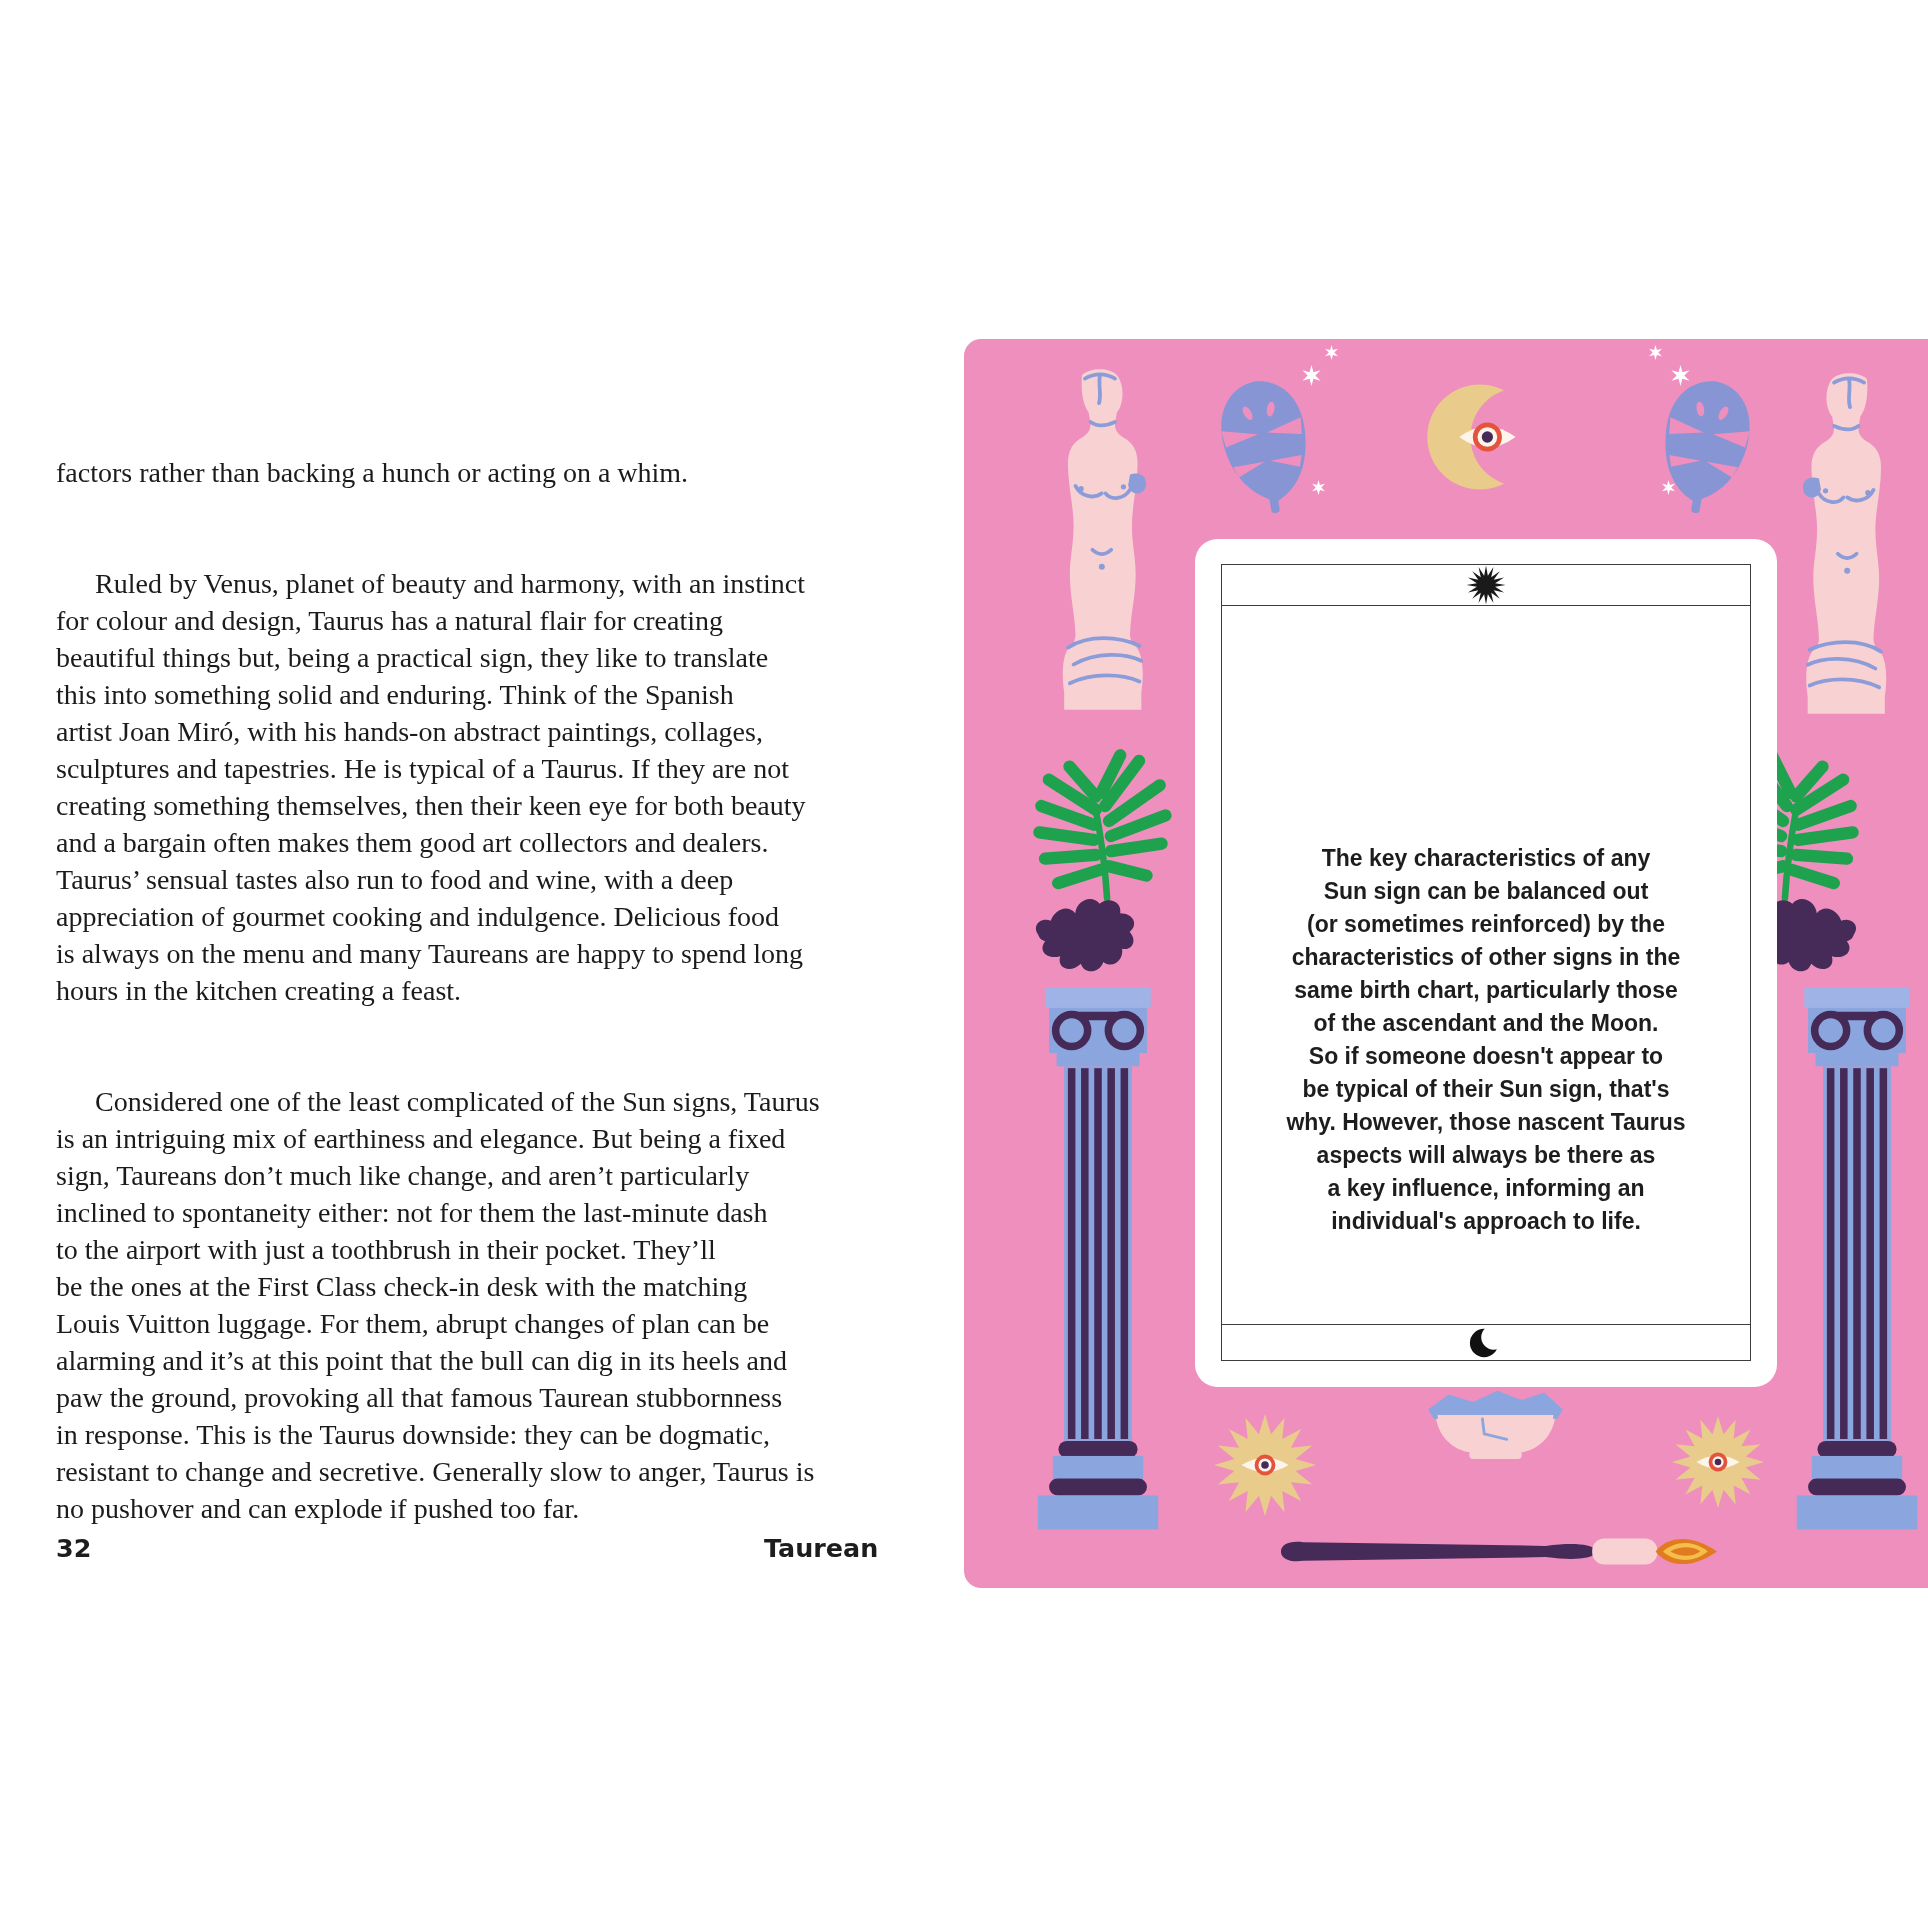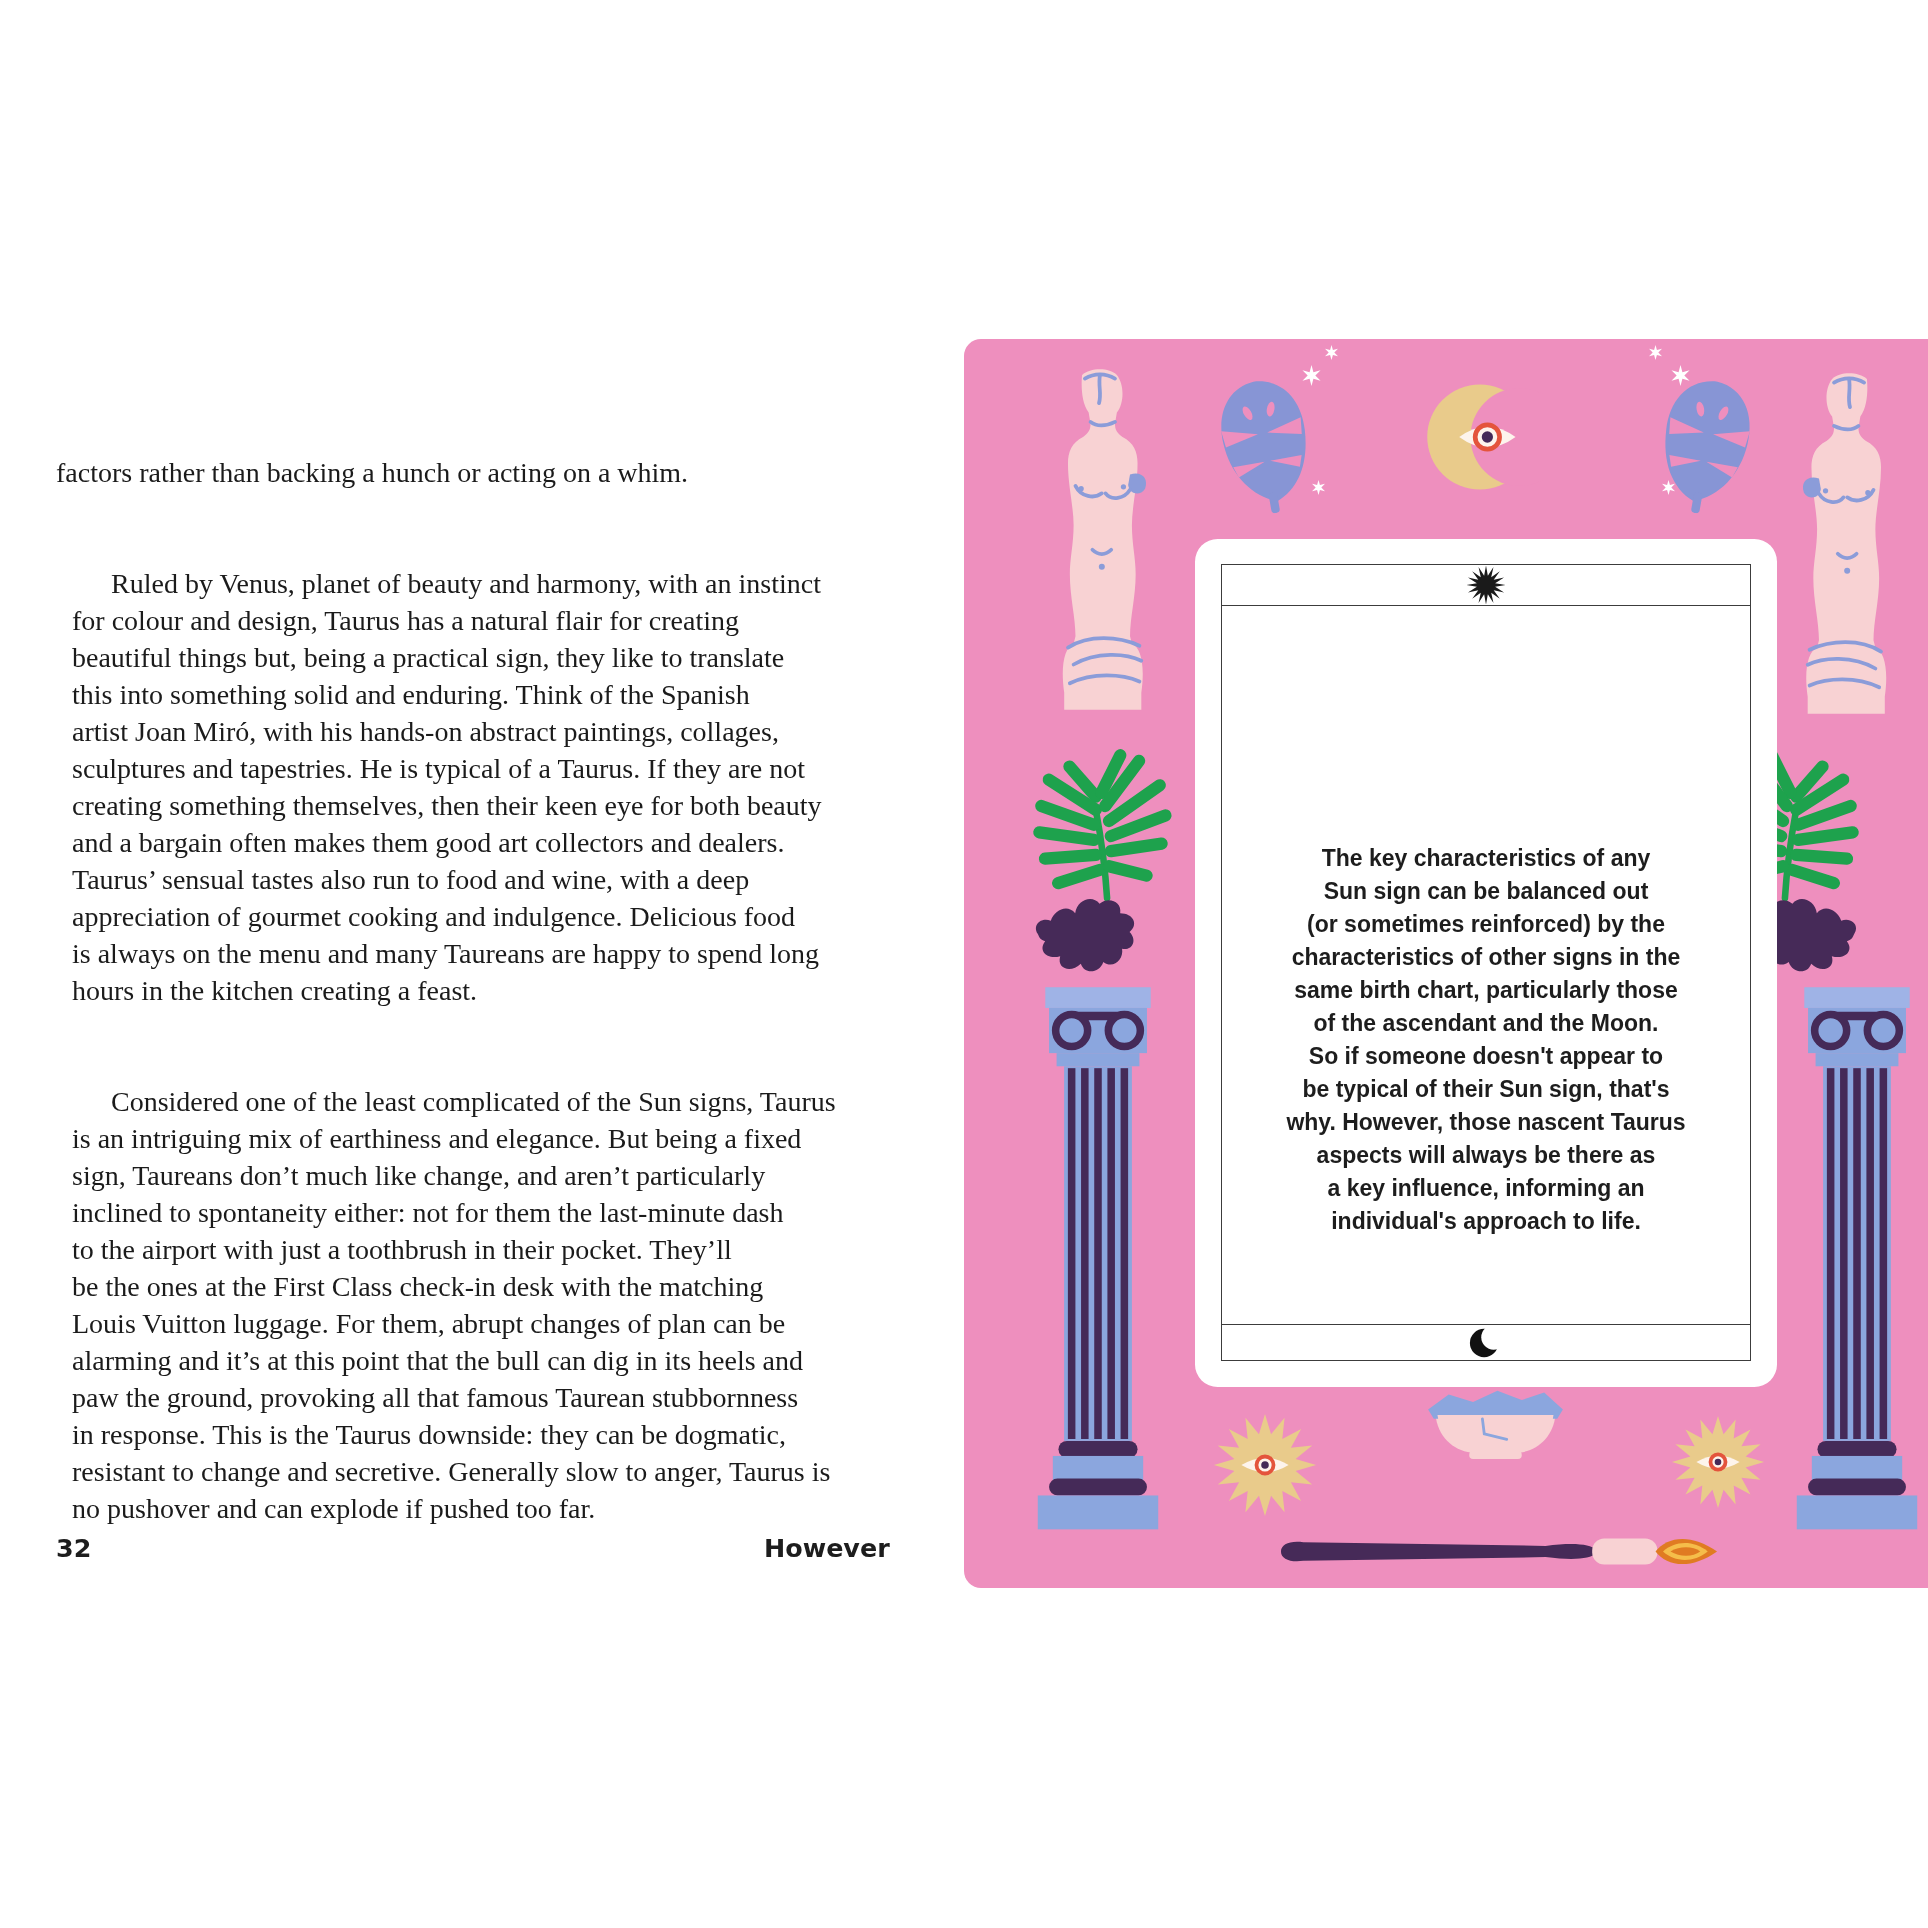--- a/index.html
+++ b/index.html
@@ -2,21 +2,21 @@
 <html style="font-size:15px"><head>
 <meta charset="utf-8">
 <style>
   html,body{margin:0;padding:0;background:#ffffff;}
   .canvas{position:relative;width:1928px;height:1928px;background:#ffffff;overflow:hidden;
           font-family:"Liberation Serif", serif;padding-left:16px;}
   
   .body-text{position:absolute;left:56px;top:380px;width:829px;color:#1b1b1b;
              font-size:28px;line-height:37px;white-space:pre;}
   .para{margin:0;}
-  .para.indented{text-indent:39px;margin-left:16px;}
+  .para.indented{text-indent:39px;}
   .footer{position:absolute;top:1518px;left:0;width:964px;height:38px;
           font-family:"DejaVu Sans", sans-serif;font-weight:bold;font-size:25.4px;color:#1d1d1d;margin-top:15px;}
   .page-num{position:absolute;left:56px;top:0;}
   .running-title{position:absolute;left:764px;top:0;}
   
   .panel{position:absolute;left:964px;top:339px;width:964px;height:1249px;
          background:#ee8fbe;border-radius:17px 0 0 17px;}
   .panel svg{position:absolute;display:block;}
   .mirror{transform:scaleX(-1);}
   
@@ -62,21 +62,21 @@
 Louis Vuitton luggage. For them, abrupt changes of plan can be
 alarming and it’s at this point that the bull can dig in its heels and
 paw the ground, provoking all that famous Taurean stubbornness
 in response. This is the Taurus downside: they can be dogmatic,
 resistant to change and secretive. Generally slow to anger, Taurus is
 no pushover and can explode if pushed too far.</p>
   </div>
 
   <div class="footer">
     <span class="page-num">32</span>
-    <span class="running-title">However</span>
+    <span class="running-title">Taurean</span>
   </div>
 
   <div class="panel">
 
     <svg style="left:72px;top:26px" width="126" height="347" viewBox="0 0 134 368">
       <path fill="#f8d2d3" d="M49,10 C58,2 78,2 86,10 C94,20 94,40 86,50 L84,62 C84,68 86,72 92,76 C104,82 108,92 108,104 C108,128 102,150 102,170 C102,190 106,205 106,222 C106,246 100,268 100,288 L102,296 C112,300 116,320 112,348 L112,366 L30,366 L30,348 C26,320 30,300 40,296 L42,288 C42,268 36,246 36,222 C36,205 40,190 40,170 C40,150 34,128 34,104 C34,92 38,82 50,76 C56,72 58,68 58,62 L56,50 C48,40 48,20 49,10 Z"></path>
       <path fill="#8b9cd9" d="M100,116 C112,112 120,120 116,131 C110,140 99,136 98,127 Z"></path>
       <g fill="none" stroke="#8b9cd9" stroke-width="4" stroke-linecap="round">
         <path d="M52,14 C62,8 74,8 84,14"></path>
         <path d="M68,10 C66,22 70,30 67,40"></path>

